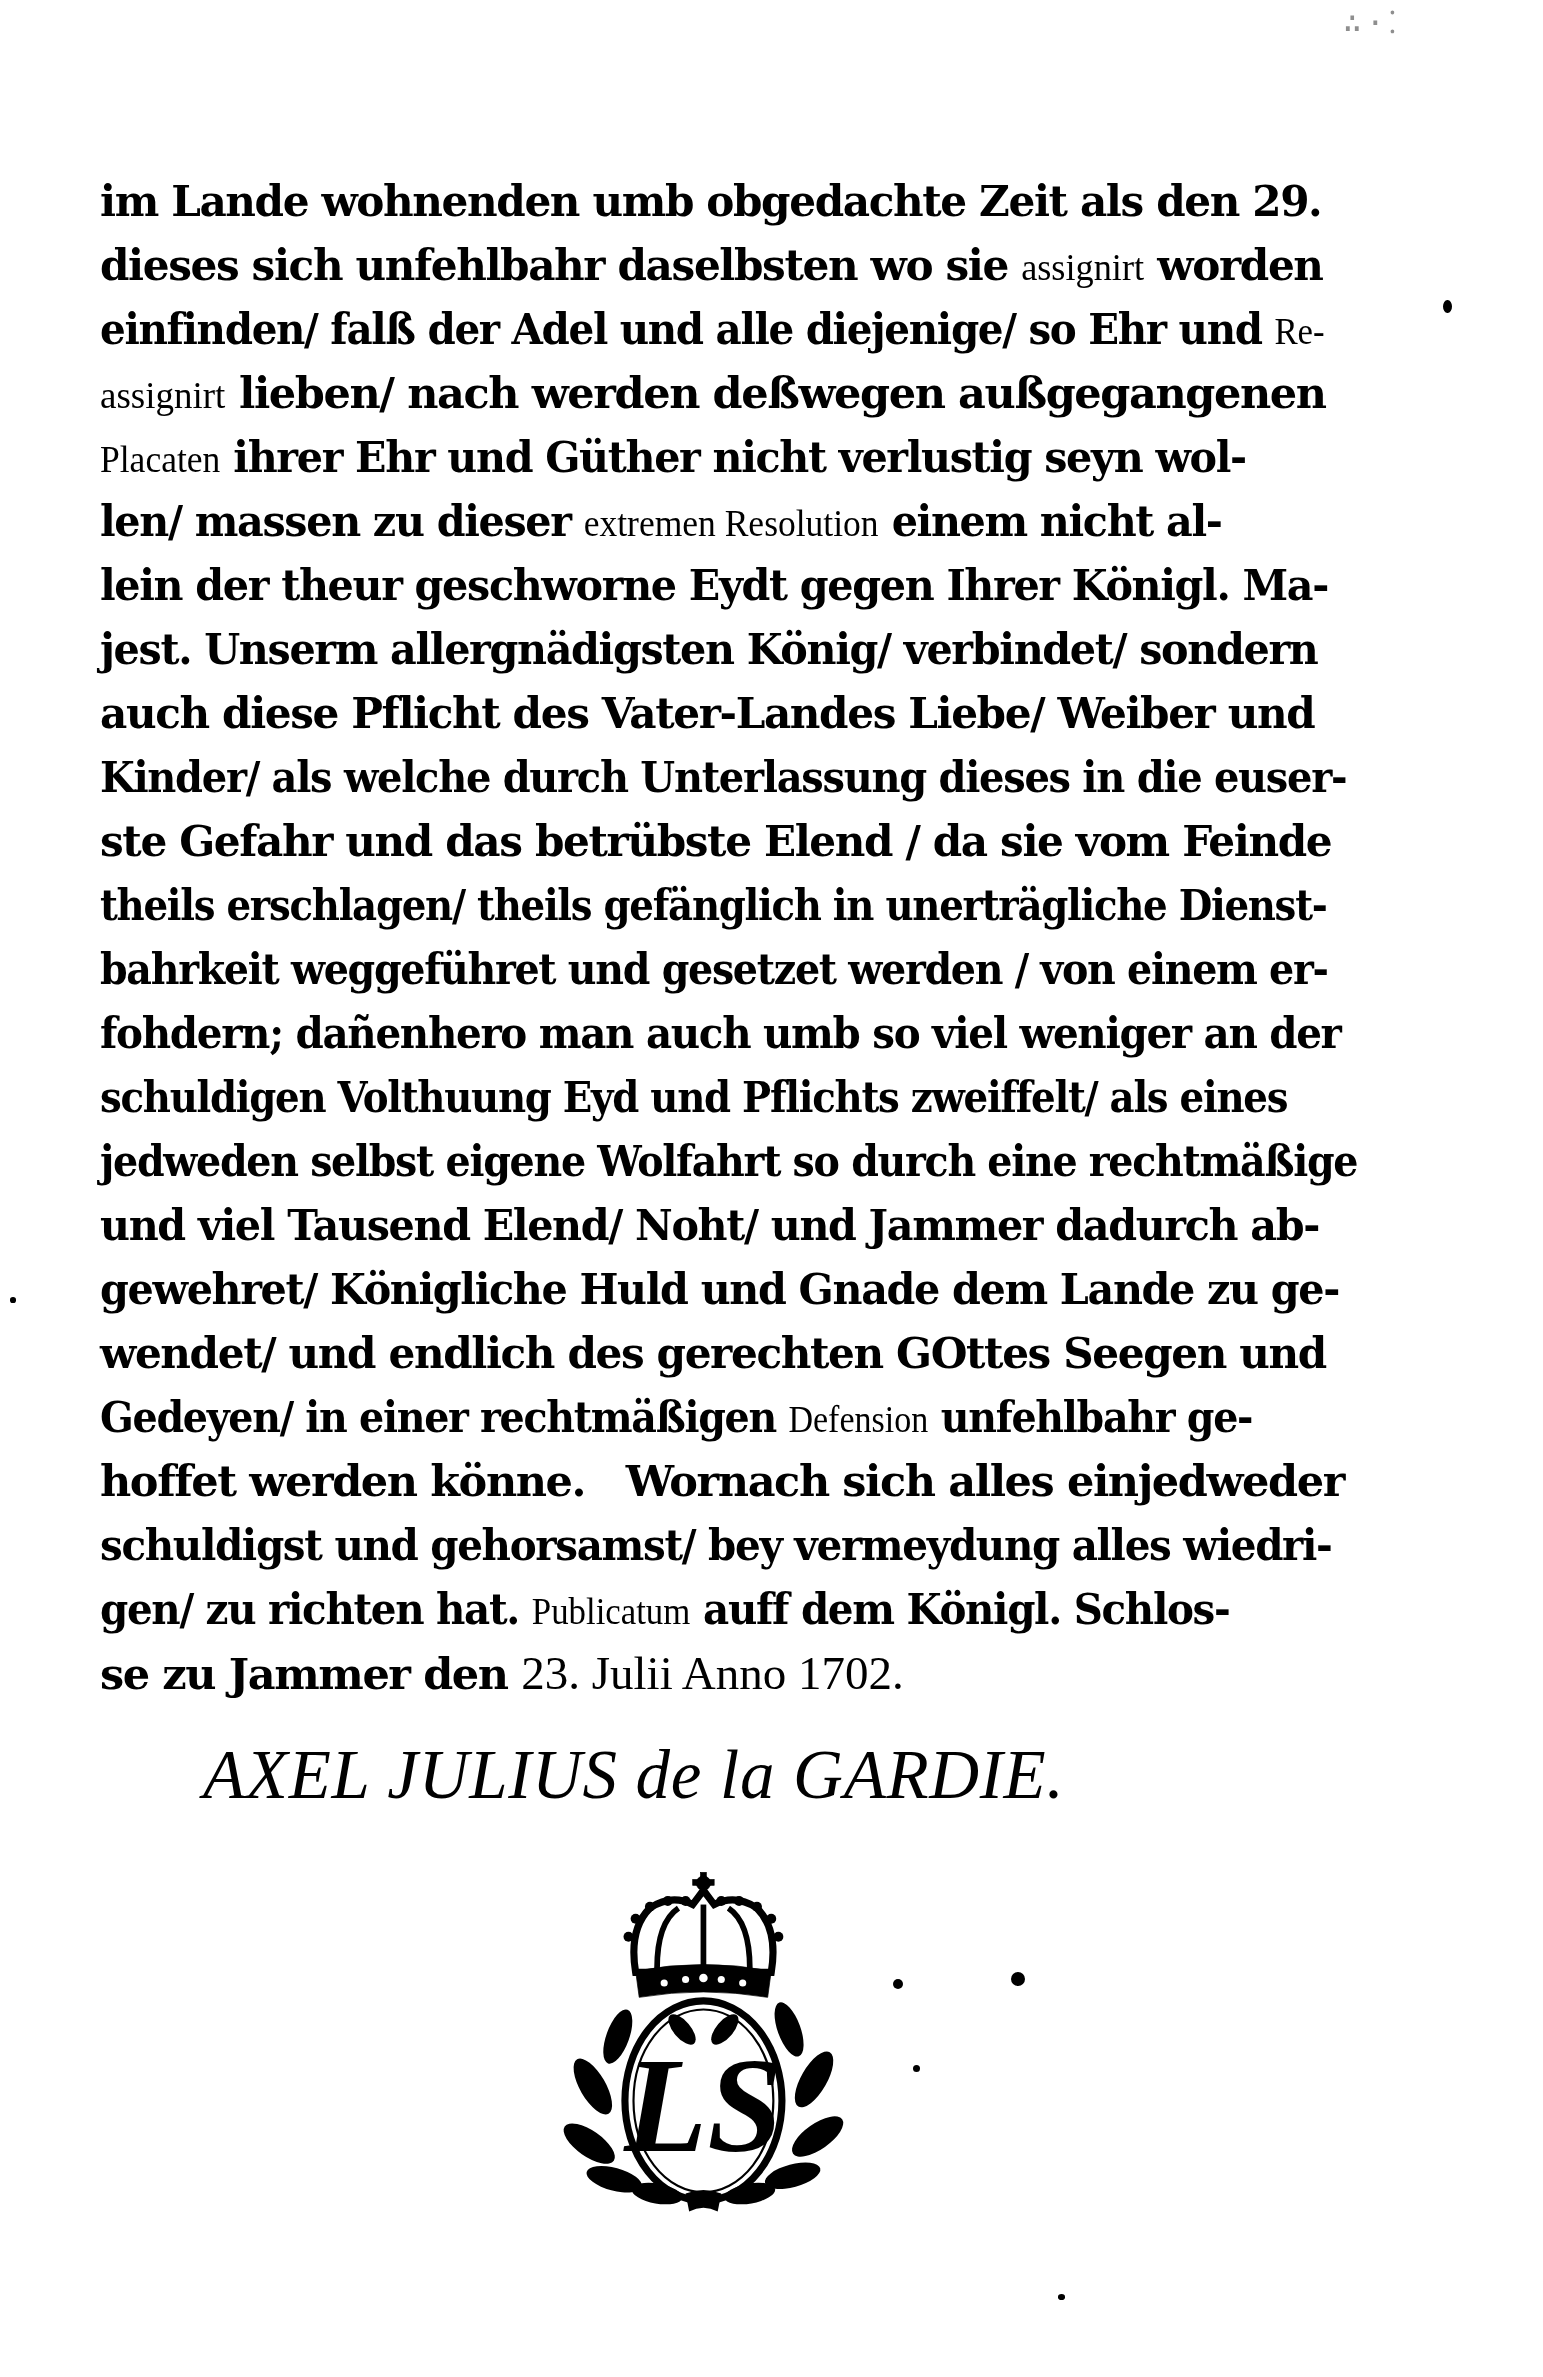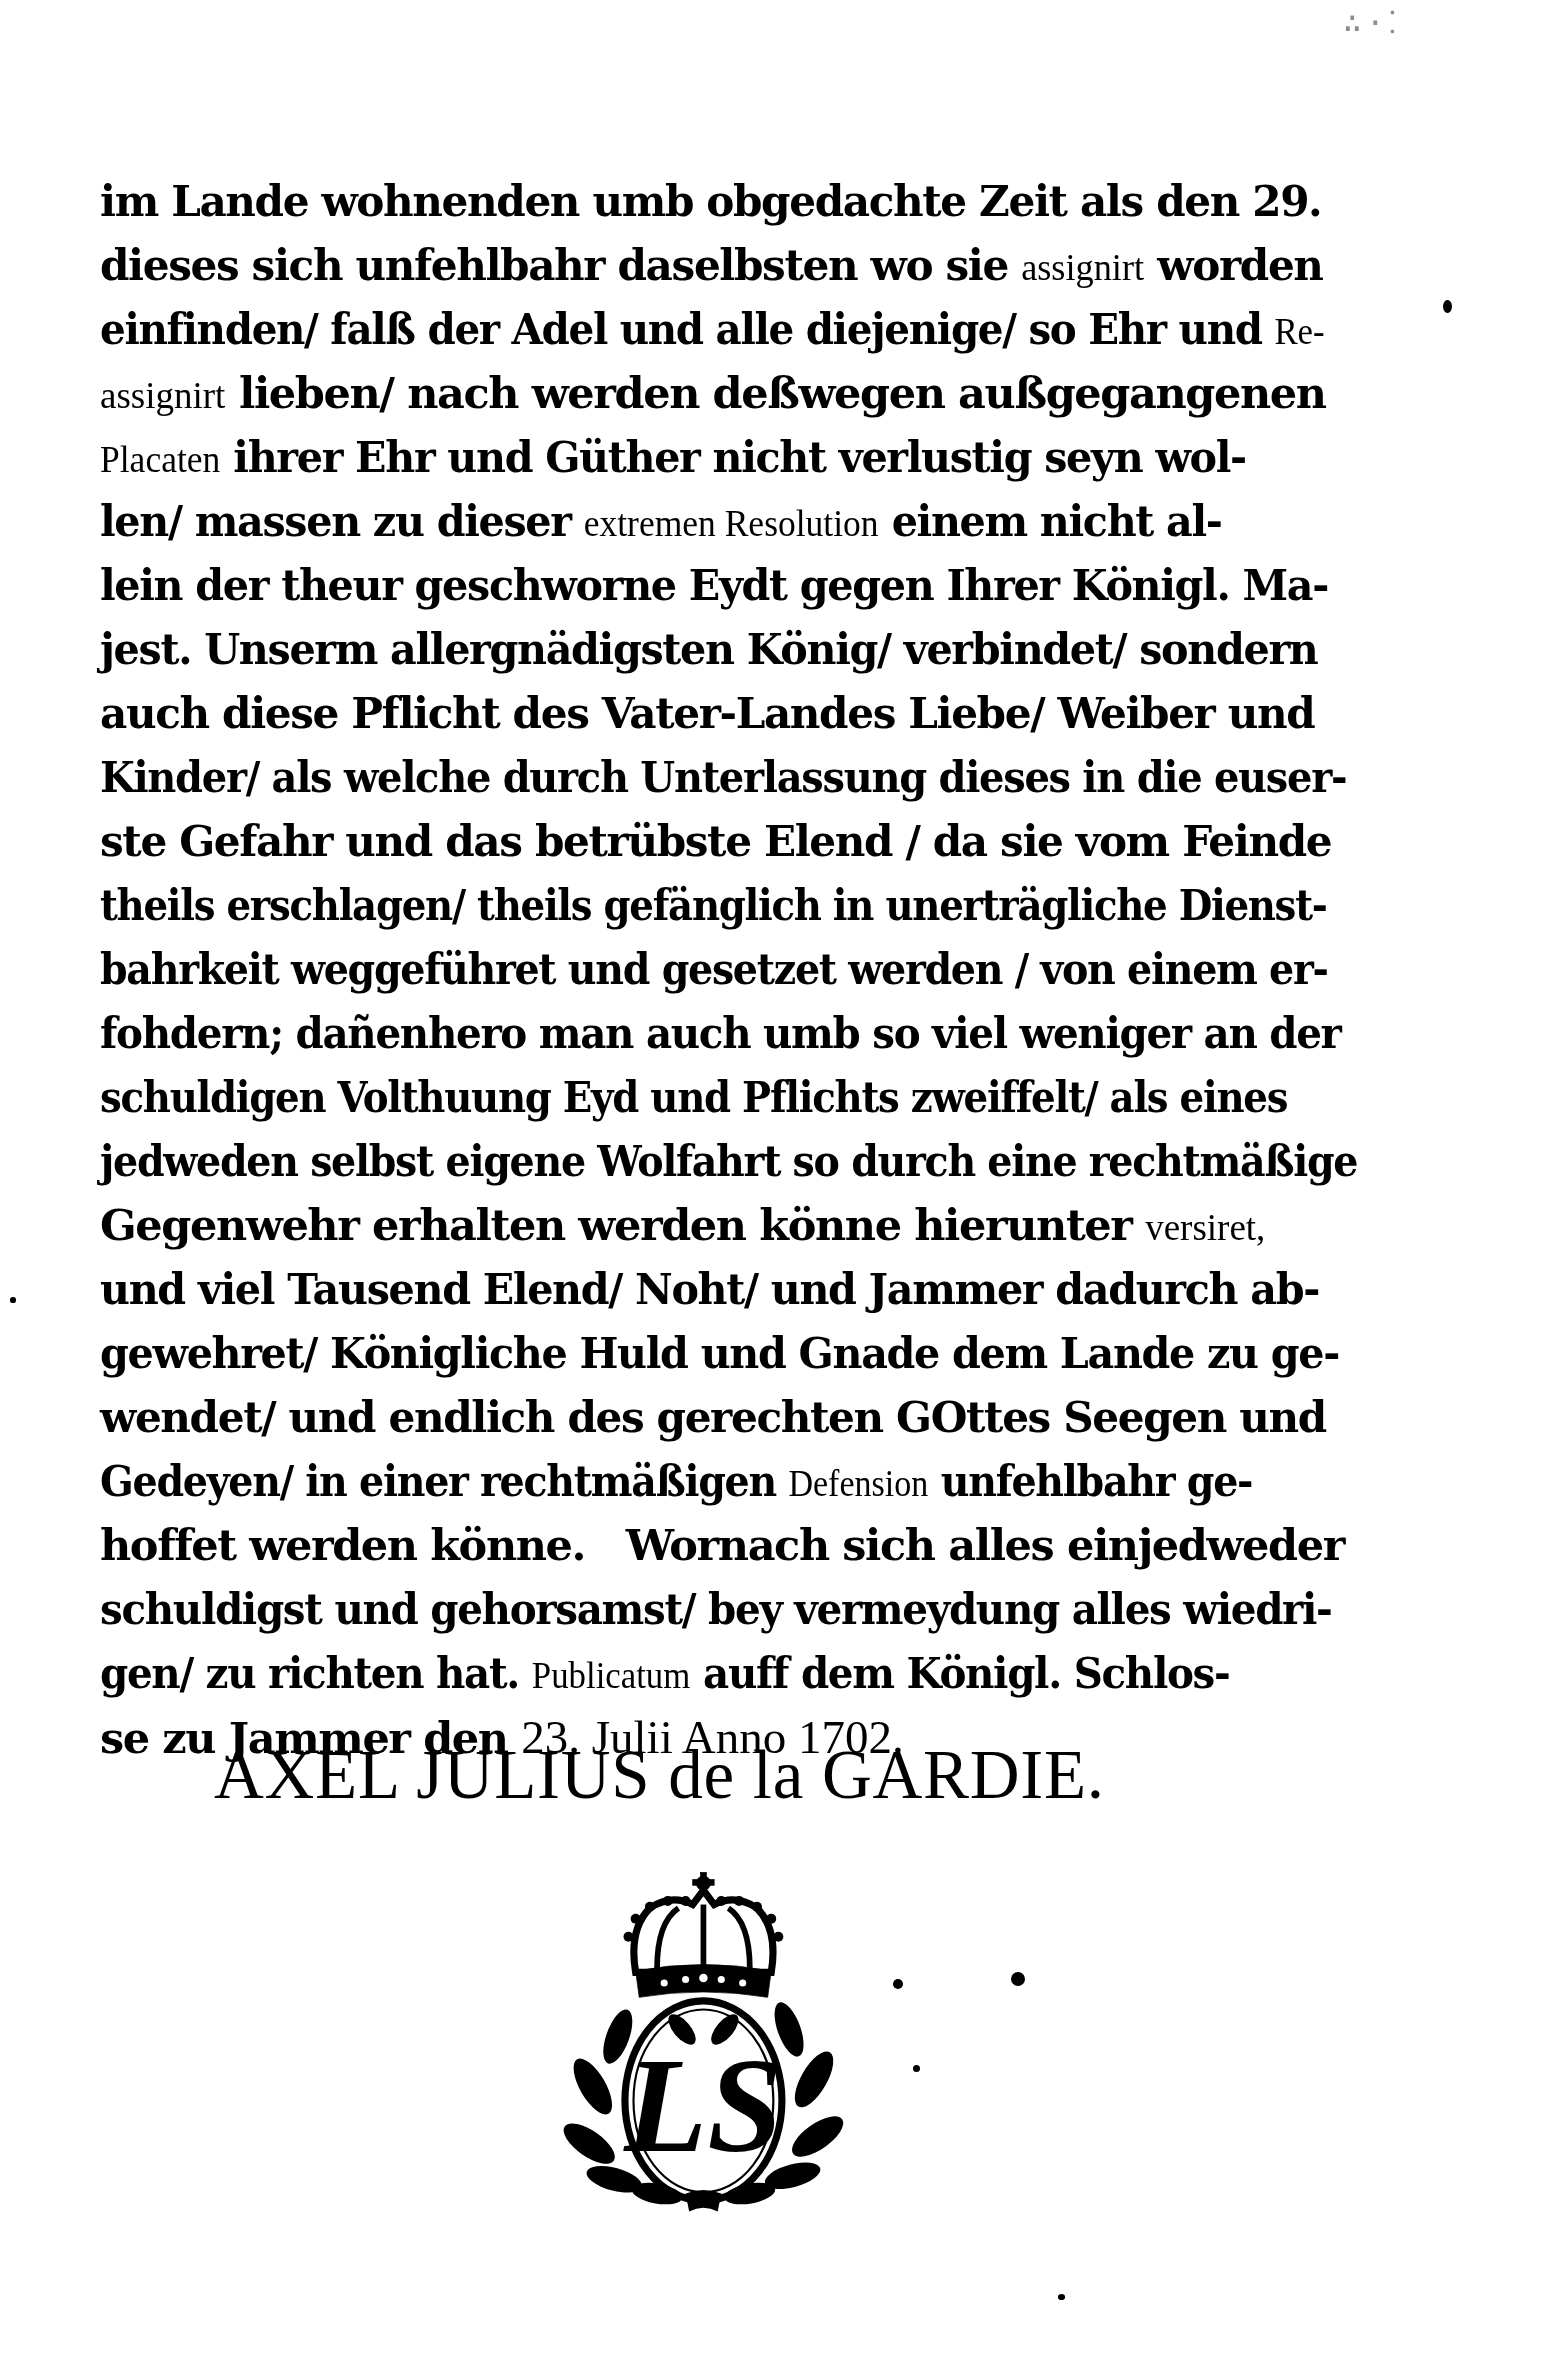--- a/index.html
+++ b/index.html
@@ -20,24 +20,25 @@
     display: block; white-space: nowrap; height: 64px;
     transform-origin: left center;
   }
   .latin {
     font-family: "Liberation Serif", serif;
     font-weight: normal;
     font-size: 37px;
     letter-spacing: 0;
   }
   .signature {
-    position: absolute; left: 214px; top: 1736px; width: 929px;
+    position: absolute; left: 203px; top: 1736px; width: 929px;
     font-family: "Liberation Serif", serif;
     font-size: 69px; line-height: 79px; letter-spacing: 0.7px;
     white-space: nowrap;
+    font-style: italic;
   }
   .seal {
     position: absolute; left: 550px; top: 1851px; width: 314px; height: 364px; font-style: italic;
   }
   .speck { position: absolute; background: #000; border-radius: 50%; }
   .top-right-marks {
     position: absolute; left: 1343px; top: 0; width: 143px; height: 93px;
     font-family: "DejaVu Sans Mono", monospace; font-size: 31px; color: #333;
     letter-spacing: 4.3px; opacity: .55;
   }
@@ -59,21 +60,20 @@
     <span class="line" style="transform:scaleX(0.96)"><span>lein der theur geschworne Eydt gegen Ihrer Königl. Ma-</span></span>
     <span class="line" style="transform:scaleX(0.96)"><span>jest. Unserm allergnädigsten König/ verbindet/ sondern</span></span>
     <span class="line" style="transform:scaleX(0.98)"><span>auch diese Pflicht des Vater-Landes Liebe/ Weiber und</span></span>
     <span class="line" style="transform:scaleX(0.93)"><span>Kinder/ als welche durch Unterlassung dieses in die euser-</span></span>
     <span class="line" style="transform:scaleX(0.98)"><span>ste Gefahr und das betrübste Elend / da sie vom Feinde</span></span>
     <span class="line" style="transform:scaleX(0.9)"><span>theils erschlagen/ theils gefänglich in unerträgliche Dienst-</span></span>
     <span class="line" style="transform:scaleX(0.92)"><span>bahrkeit weggeführet und gesetzet werden / von einem er-</span></span>
     <span class="line" style="transform:scaleX(0.94)"><span>fohdern; dañenhero man auch umb so viel weniger an der</span></span>
     <span class="line" style="transform:scaleX(0.9)"><span>schuldigen Volthuung Eyd und Pflichts zweiffelt/ als eines</span></span>
     <span class="line" style="transform:scaleX(0.92)"><span>jedweden selbst eigene Wolfahrt so durch eine rechtmäßige</span></span>
-    <span class="line" style="transform:scaleX(1.0)"><span>Gegenwehr erhalten werden könne hierunter </span><span class="latin">versiret,</span></span>
     <span class="line" style="transform:scaleX(0.96)"><span>und viel Tausend Elend/ Noht/ und Jammer dadurch ab-</span></span>
     <span class="line" style="transform:scaleX(0.96)"><span>gewehret/ Königliche Huld und Gnade dem Lande zu ge-</span></span>
     <span class="line" style="transform:scaleX(0.98)"><span>wendet/ und endlich des gerechten GOttes Seegen und</span></span>
     <span class="line" style="transform:scaleX(0.92)"><span>Gedeyen/ in einer rechtmäßigen </span><span class="latin">Defension</span><span> unfehlbahr ge-</span></span>
     <span class="line" style="transform:scaleX(1.0)"><span style="white-space:pre">hoffet werden könne.   Wornach sich alles einjedweder</span></span>
     <span class="line" style="transform:scaleX(0.94)"><span>schuldigst und gehorsamst/ bey vermeydung alles wiedri-</span></span>
     <span class="line" style="transform:scaleX(0.94)"><span>gen/ zu richten hat. </span><span class="latin">Publicatum</span><span> auff dem Königl. Schlos-</span></span>
     <span class="line" style="transform:scaleX(1.0)"><span>se zu Jammer den </span><span class="latin" style="font-size:47px">23. Julii Anno 1702.</span></span>
   </div>
 

